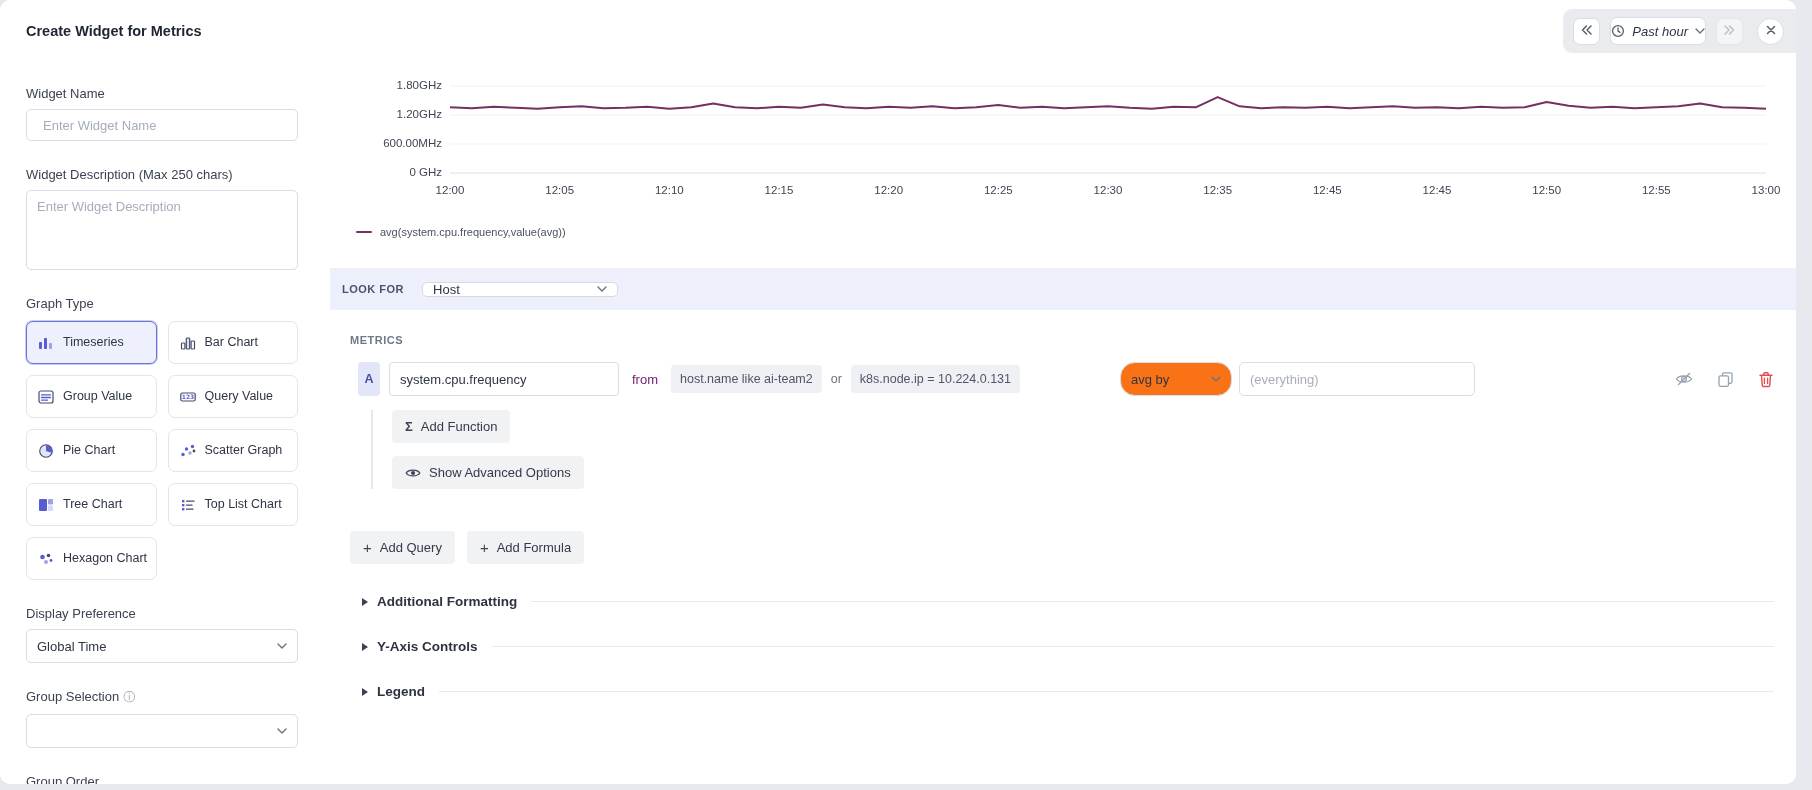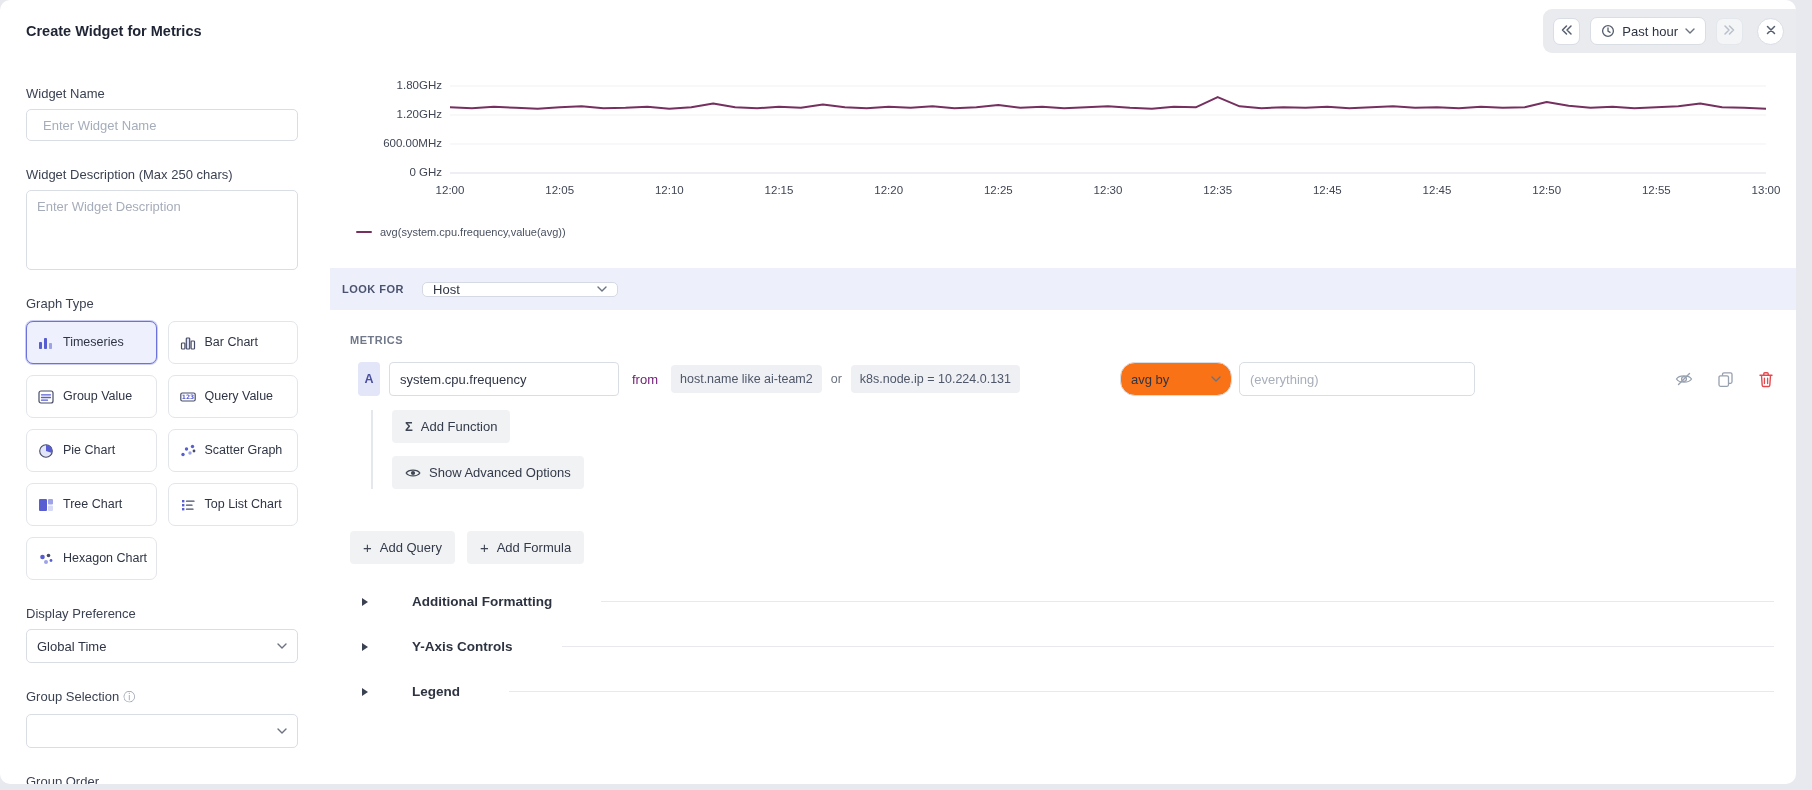--- a/index.html
+++ b/index.html
@@ -18,21 +18,21 @@
   
   .topbar { height:62px; flex:0 0 auto; display:flex; align-items:center; justify-content:space-between; padding:0 0 0 26px; }
   .title { font-size:14.5px; font-weight:700; color:#1e2433; }
   .time-group { background:#e9ebef; border-radius:9px 0 0 9px; padding:8px 12px 8px 10px; display:flex; align-items:center; gap:10px; }
   .icon-btn {
     width:27px; height:27px; background:#fff; border:1px solid #d9dde4; border-radius:7px;
     display:flex; align-items:center; justify-content:center; color:#555d6e; cursor:pointer;
   }
   .icon-btn.disabled { color:#b9bfca; background:#f4f5f7; border-color:#e4e7eb; }
   .icon-btn.round { border-radius:50%; font-size:12px; }
-  .time-select { height:28px; background:#fff; border:1px solid #d9dde4; border-radius:7px; display:flex; align-items:center; gap:7px; padding:0 10px; font-size:13px; color:#2c3342; cursor:pointer; }
+  .time-select { height:28px; background:#fff; border:1px solid #d9dde4; border-radius:7px; display:flex; align-items:center; gap:7px; padding:0 0; font-size:13px; color:#2c3342; cursor:pointer;font-style:italic; }
   
   .body-row { flex:1; display:flex; min-height:0; }
   .sidebar { width:330px; flex:0 0 auto; padding:24px 0 0 26px; }
   .main { flex:1; min-width:0; display:flex; flex-direction:column; }
   
   .field-label { display:block; font-size:13px; color:#3b4252; }
   .fgap { margin-top:26px; }
   .text-input, .textarea, .sidebar-select {
     width:272px; border:1px solid #d9dde4; border-radius:5px; background:#fff;
     font-size:13px; color:#2f3545; font-family:"Liberation Sans",sans-serif;
@@ -83,21 +83,21 @@
   .gray-btn {
     display:inline-flex; align-items:center; gap:8px; background:#f0f2f4; border:none; border-radius:4px;
     padding:0 13px; height:33px; font-size:13px; color:#333a49; cursor:pointer; font-family:"Liberation Sans",sans-serif;
   }
   .sub-actions .gray-btn { margin-top:13px; display:flex; width:max-content; }
   .sub-actions .gray-btn:first-child { margin-top:14px; }
   .add-row { display:flex; gap:12px; margin-top:42px; }
   .sigma { font-size:13px; font-weight:700; color:#3f4553; }
   .plus { font-size:15px; font-weight:400; color:#3f4553; line-height:1; }
   
-  .collapse-row { display:flex; align-items:center; margin-top:30px; margin-left:12px; cursor:pointer;gap:35px; }
+  .collapse-row { display:flex; align-items:center; margin-top:30px; margin-left:12px; cursor:pointer; }
   .collapse-row:first-of-type { margin-top:24px; }
   .tri-right { width:0; height:0; border-left:6px solid #3a4150; border-top:4.5px solid transparent; border-bottom:4.5px solid transparent; flex:0 0 auto; }
   .collapse-label { font-size:13.5px; font-weight:700; color:#2d3340; margin-left:9px; white-space:nowrap; }
   .collapse-line { flex:1; height:1px; background:#e7e9ee; margin-left:14px; }
   .chev { display:flex; }
 </style>
 </head>
 <body>
 
 <div class="card">

